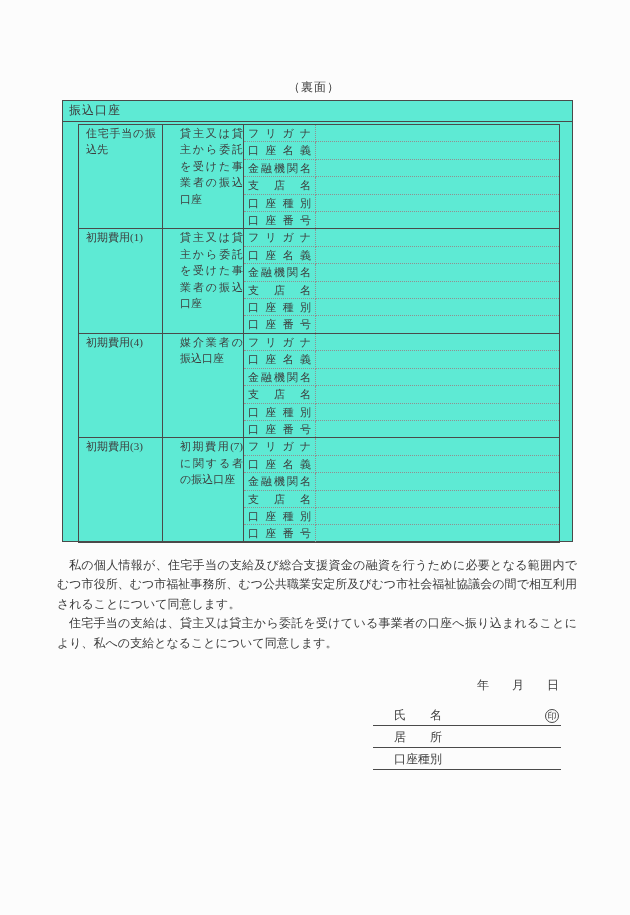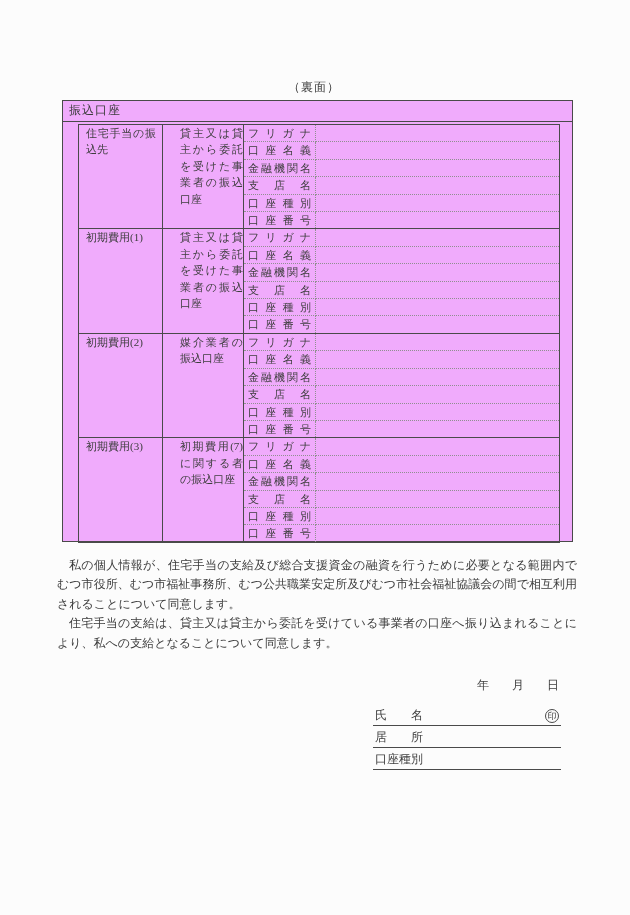--- a/index.html
+++ b/index.html
@@ -15,21 +15,21 @@
     position: absolute;
     top: 79px; left: 0; width: 628px;
     text-align: center;
     letter-spacing: 1px;
   }
   .outer-box {
     position: absolute;
     left: 62px; top: 100px;
     width: 511px; height: 442px;
     border: 1px solid #4a4a4a;
-    background: #f0abfc;
+    background: #5eead4;
   }
   .outer-box-title {
     padding: 1px 6px 2px 6px;
     border-bottom: 1px solid #4a4a4a;
     letter-spacing: 1px;
   }
   table.acct {
     position: absolute;
     left: 15px; top: 23px;
     width: 481px;
@@ -93,20 +93,21 @@
     align-items: flex-end;
     height: 22px;
     border-bottom: 1px solid #4a4a4a;
     padding: 0 2px 1px 2px;
   }
   .sig-label {
     display: inline-block;
     width: 48px;
     text-align: justify;
     text-align-last: justify;
+    margin-left: 19px;
   }
   .sig-value { flex: 1; min-height: 14px; }
   .seal {
     width: 14px; height: 14px;
     border: 1px solid #4a4a4a;
     border-radius: 50%;
     font-size: 9px;
     line-height: 12px;
     text-align: center;
     flex: 0 0 auto;
@@ -182,21 +183,21 @@
           <td class="fvalue"></td>
         </tr>
       <tr>
           <td class="flabel">口座番号</td>
           <td class="fvalue"></td>
         </tr>
     </tbody>
 
     <tbody class="blk">
       <tr>
-        <td class="cat" rowspan="6">初期費用(2)</td>
+        <td class="cat" rowspan="6">初期費用(4)</td>
         <td class="desc" rowspan="6">媒介業者の振込口座</td>
         <td class="flabel">フリガナ</td>
         <td class="fvalue"></td>
       </tr>
       <tr>
           <td class="flabel">口座名義</td>
           <td class="fvalue"></td>
         </tr>
       <tr>
           <td class="flabel">金融機関名</td>

